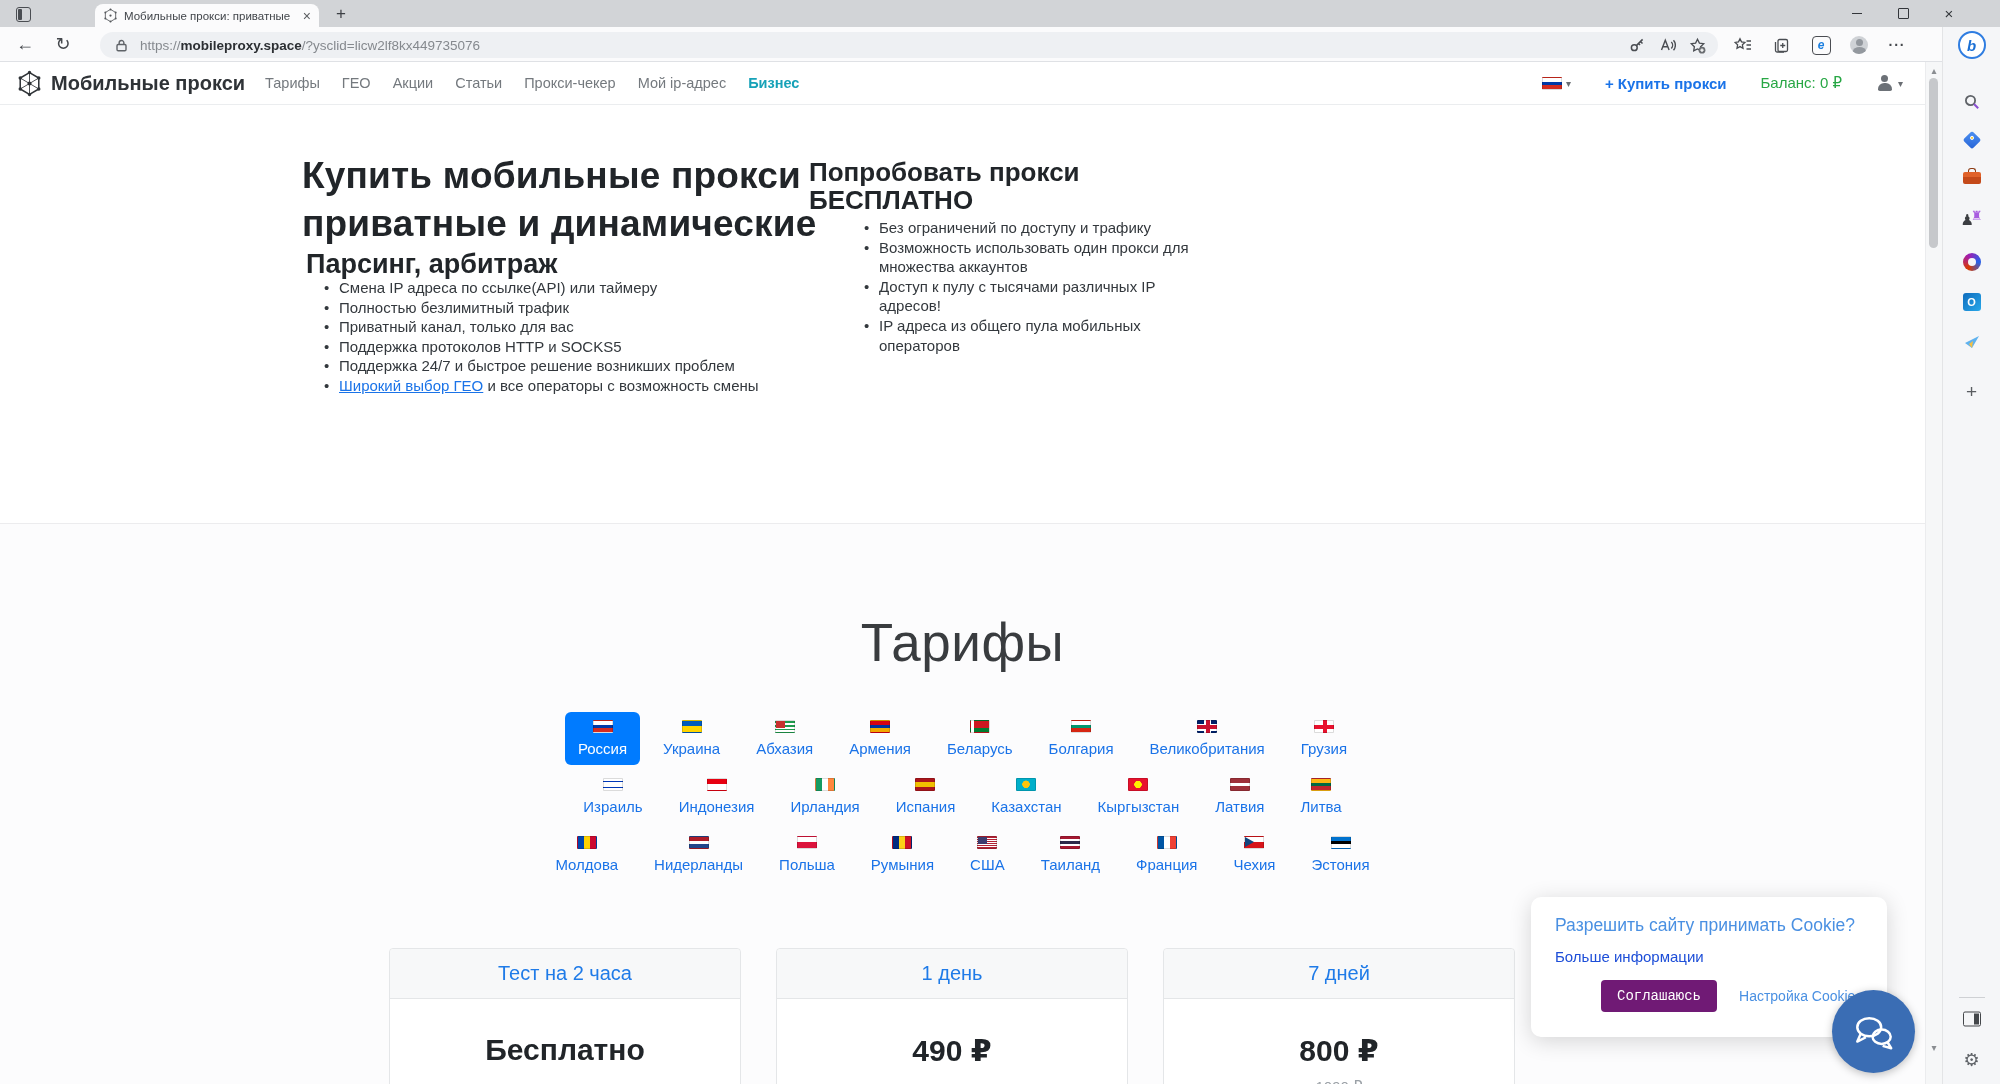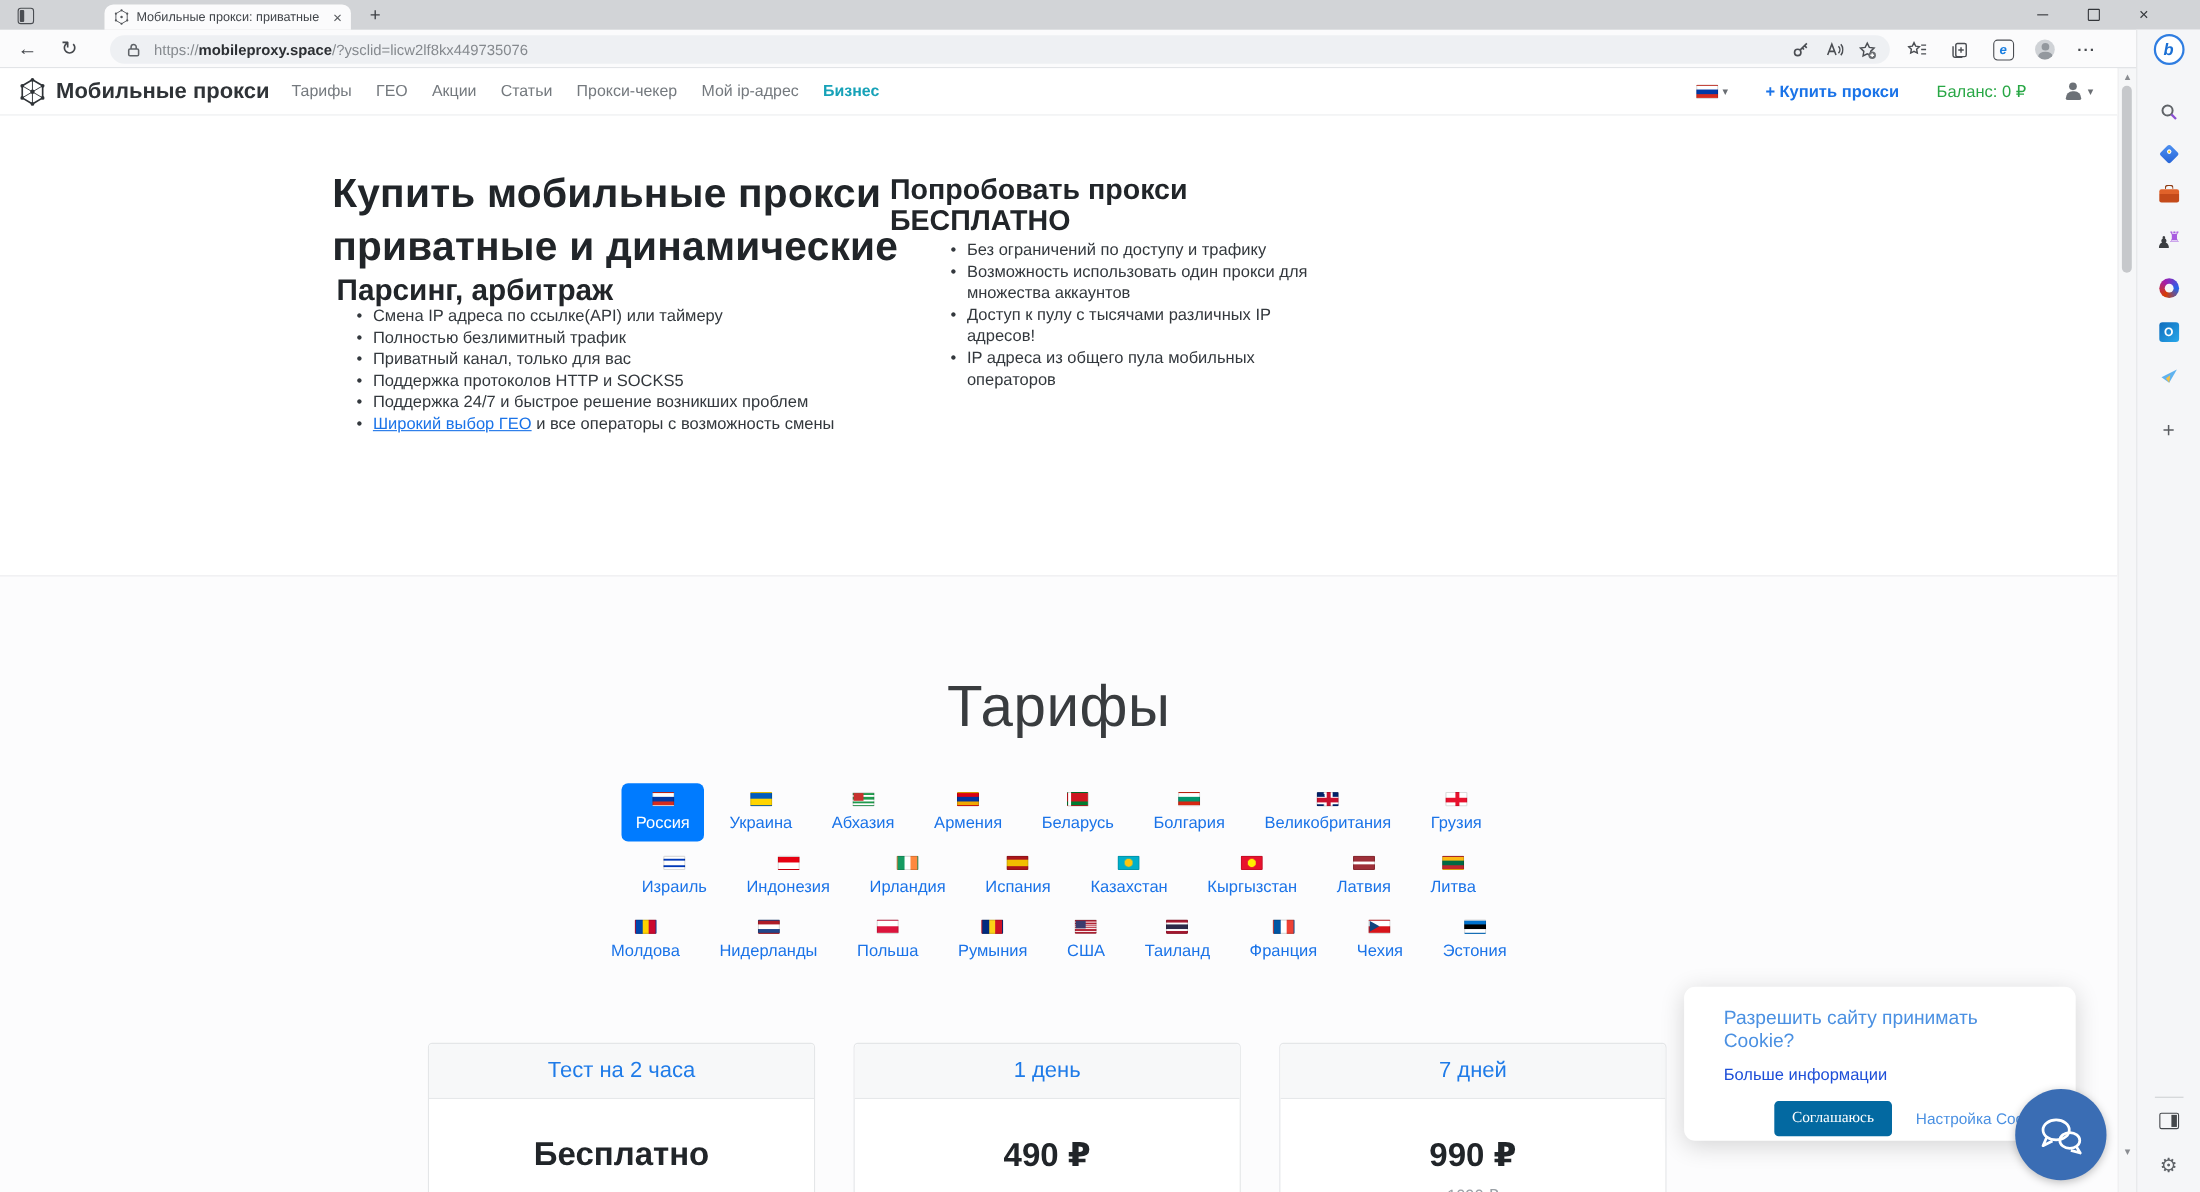--- a/index.html
+++ b/index.html
@@ -144,25 +144,25 @@
 
   .t-heading{position:absolute;top:378px;width:100%;text-align:center;font-size:24px;font-weight:700;color:#212529;}
   .cards{position:absolute;top:424px;left:389px;display:flex;gap:35px;}
   .card{width:352px;height:380px;background:#fff;border:1px solid #e4e6e8;border-radius:4px;box-sizing:border-box;}
   .card-h{height:49px;line-height:49px;text-align:center;font-size:20px;color:#1f7be8;background:#f7f8f9;border-bottom:1px solid #e4e6e8;border-radius:4px 4px 0 0;}
   .price{margin-top:34px;text-align:center;font-size:30px;font-weight:700;color:#212529;}
   .old-price{margin-top:10px;text-align:center;font-size:15px;color:#9aa0a6;text-decoration:line-through;}
 
   
   .cookie{position:absolute;left:1531px;top:835px;width:356px;height:140px;background:#fff;border-radius:10px;
-    box-shadow:0 4px 22px rgba(0,0,0,.16);z-index:5;box-sizing:border-box;padding:18px 36px;}
+    box-shadow:0 4px 22px rgba(0,0,0,.16);z-index:5;box-sizing:border-box;padding:18px 24px;}
   .ck-title{font-size:17.5px;color:#4a90e2;}
   .ck-more{margin-top:12px;font-size:15px;color:#1d4ed8;cursor:pointer;display:inline-block;}
   .ck-btns{margin-top:14px;display:flex;align-items:center;gap:22px;margin-left:46px;}
-  .ck-agree{background:#0369a1;color:#fff;border:none;border-radius:4px;padding:8px 16px;font-size:14px;font-family:Liberation Serif, serif;cursor:pointer;}
+  .ck-agree{background:#701a75;color:#fff;border:none;border-radius:4px;padding:8px 16px;font-size:14px;font-family:Liberation Mono, monospace;cursor:pointer;}
   .ck-set{font-size:14px;color:#4a90e2;cursor:pointer;white-space:nowrap;}
 
   .chat-fab{position:absolute;left:1832px;top:928px;width:83px;height:83px;border-radius:50%;background:#3a6db4;z-index:6;
     display:flex;align-items:center;justify-content:center;cursor:pointer;box-shadow:0 2px 8px rgba(0,0,0,.25);}
   svg{display:block;}
 </style>
 </head>
 <body>
 
 <div class="stage">
@@ -503,21 +503,21 @@
           </div>
 
           <div class="card">
             <div class="card-h">1 день</div>
             <div class="price">490 ₽</div>
 
           </div>
 
           <div class="card">
             <div class="card-h">7 дней</div>
-            <div class="price">990 ₽</div>
+            <div class="price">800 ₽</div>
             <div class="old-price">1090 ₽</div>
           </div>
         </div>
     </div>
 
     <div class="cookie">
       <div class="ck-title">Разрешить сайту принимать Cookie?</div>
       <span class="ck-more">Больше информации</span>
       <div class="ck-btns">
         <button class="ck-agree">Соглашаюсь</button>

